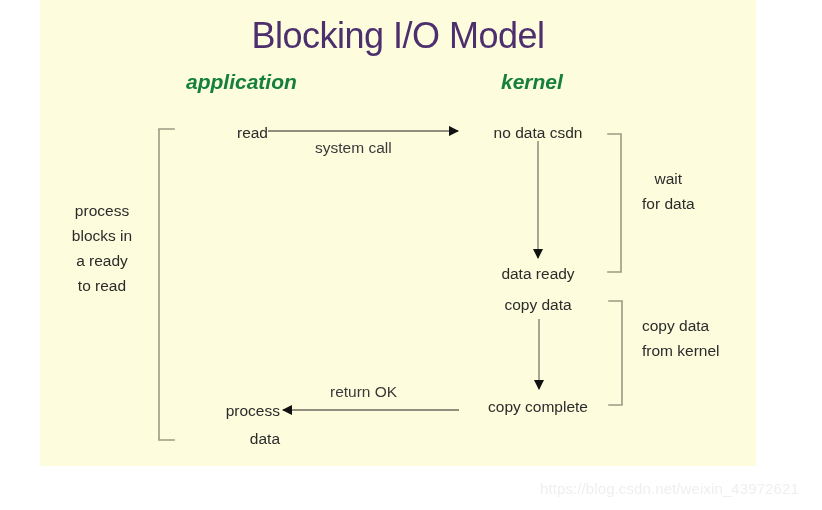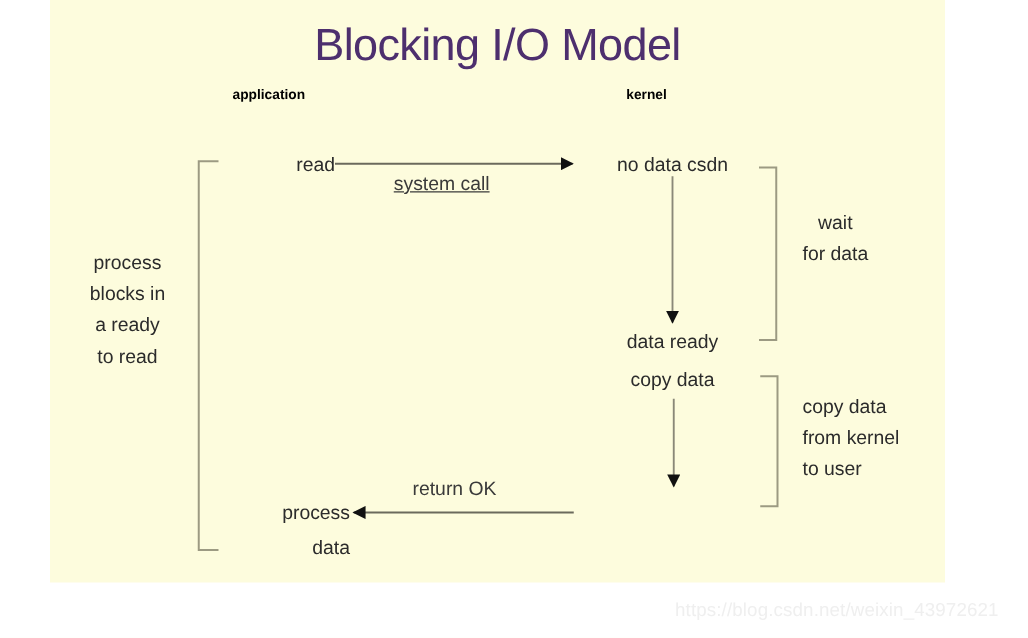--- a/index.html
+++ b/index.html
@@ -42,24 +42,25 @@
     text-align: center;
     color: #4d2f6e;
     font-size: 36px;
     font-weight: normal;
     letter-spacing: -0.5px;
     line-height: 1;
   }
 
   .col-label {
     position: absolute;
-    color: #000000;
-    font-size: 11px;
+    color: #15803d;
+    font-size: 21px;
     font-weight: bold;
     white-space: nowrap;
+    font-style: italic;
   }
   .col-label.app    { left: 146px; top: 70px; }
   .col-label.kernel { left: 461px; top: 70px; }
 
   .node {
     position: absolute;
     color: #2b2b2b;
     font-size: 15.5px;
     white-space: nowrap;
     line-height: 1.45;
@@ -161,40 +162,40 @@
 
     <div class="node right-al" style="left:140px; top:400px; width:100px;">process</div>
     <div class="node right-al" style="left:140px; top:428px; width:100px;">data</div>
 
     <div class="node center-al" style="left:428px; top:122px; width:140px;">no data csdn</div>
 
     <div class="node center-al" style="left:428px; top:263px; width:140px;">data ready</div>
 
     <div class="node center-al" style="left:428px; top:294px; width:140px;">copy data</div>
 
-
-    <div class="edge-label" style="left:275px; top:139px;text-decoration:underline;">system call</div>
+    <div class="node center-al" style="left:423px; top:396px; width:150px;">copy complete</div>
+
+    <div class="edge-label" style="left:275px; top:139px;">system call</div>
 
     <div class="edge-label" style="left:290px; top:383px;">return OK</div>
 
     <div class="side-note ctr" style="left:12px; top:198px; width:100px;">
       <div>process</div>
       <div>blocks in</div>
       <div>a ready</div>
       <div>to read</div>
     </div>
 
     <div class="side-note" style="left:602px; top:166px;text-align:center;">
       <div>wait</div>
       <div>for data</div>
     </div>
 
     <div class="side-note" style="left:602px; top:313px;">
       <div>copy data</div>
       <div>from kernel</div>
-      <div>to user</div>
     </div>
 
   </div>
 
   <div class="watermark">https://blog.csdn.net/weixin_43972621</div>
 
 </div>
 
 </body></html>

